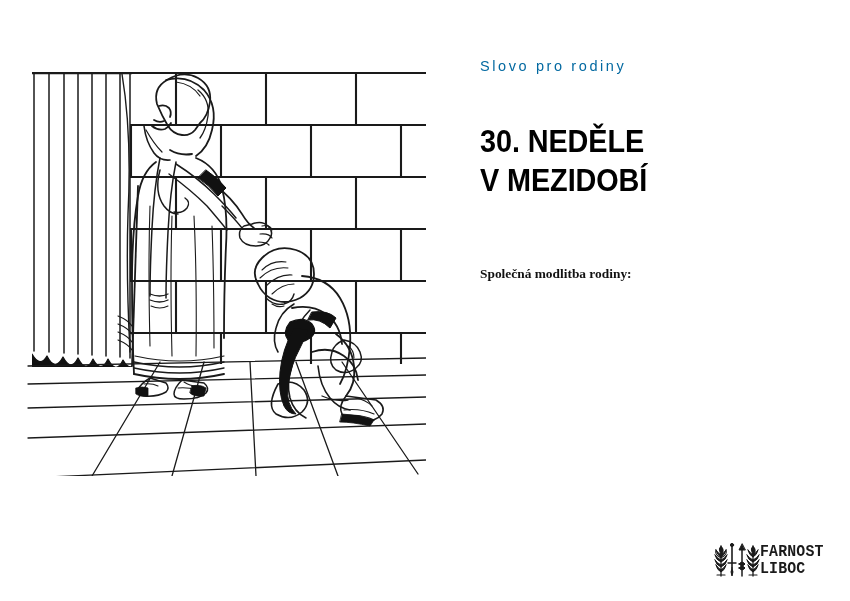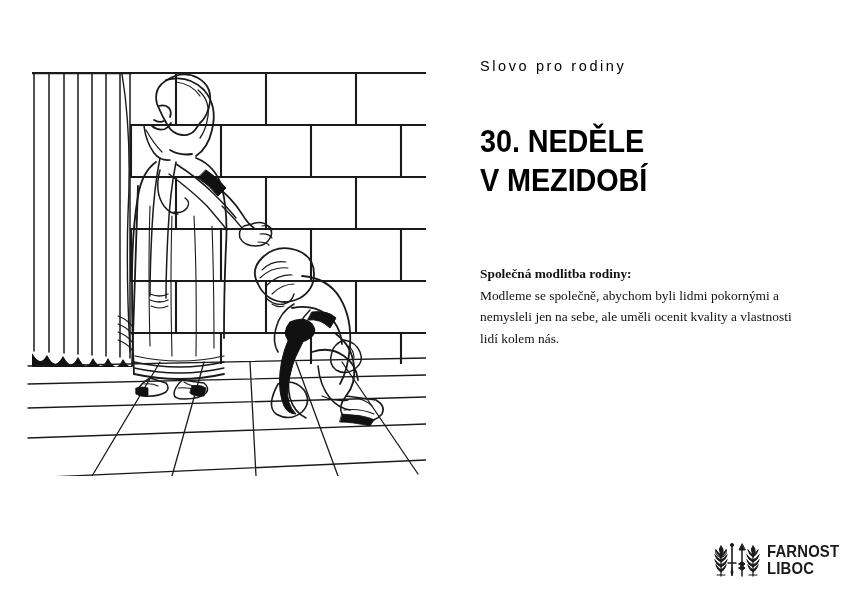--- a/index.html
+++ b/index.html
@@ -39,21 +39,21 @@
   .text-col {
     position: absolute;
     left: 480px;
     top: 58px;
     width: 340px;
   }
   .eyebrow {
     font-size: 14.5px;
     font-weight: 500;
     letter-spacing: 2.6px;
-    color: #000000;
+    color: #0369a1;
     margin: 0;
     line-height: 1.2;
   }
   .title {
     margin: 47px 0 0 0;
     font-size: 31px;
     font-weight: 700;
     line-height: 1.26;
     letter-spacing: -0.1px;
     color: #000000;
@@ -81,21 +81,21 @@
     color: #111111;
   }
 
   
   .logo {
     position: absolute;
     left: 714px;
     top: 538px;
     display: flex;
     align-items: center;
-    gap: 7px;
+    font-family: Liberation Mono, monospace;
   }
   .logo-mark { width: 46px; height: 44px; flex: none; }
   .logo-mark svg { display: block; width: 100%; height: 100%; }
   .logo-text {
     display: flex;
     flex-direction: column;
     justify-content: center;
     line-height: 1.04;
   }
   .logo-text span {
@@ -308,21 +308,20 @@
 
     <p class="eyebrow">Slovo pro rodiny</p>
 
     <h1 class="title">
       <span class="tline">30. NEDĚLE</span>
       <span class="tline">V MEZIDOBÍ</span>
     </h1>
 
     <div class="block" id="prayer-block">
       <p class="block-heading">Společná modlitba rodiny:</p>
-      <p class="block-body">Modleme se společně, abychom byli lidmi pokornými a nemysleli jen na sebe, ale uměli ocenit kvality a vlastnosti lidí kolem nás.</p>
     </div>
 
 
   </div>
 
   <div class="logo">
     <div class="logo-mark">
       <svg viewBox="0 0 46 44" xmlns="http://www.w3.org/2000/svg" fill="#1b1b1b" stroke="#1b1b1b" stroke-linecap="round" stroke-linejoin="round">
 
         <g>

